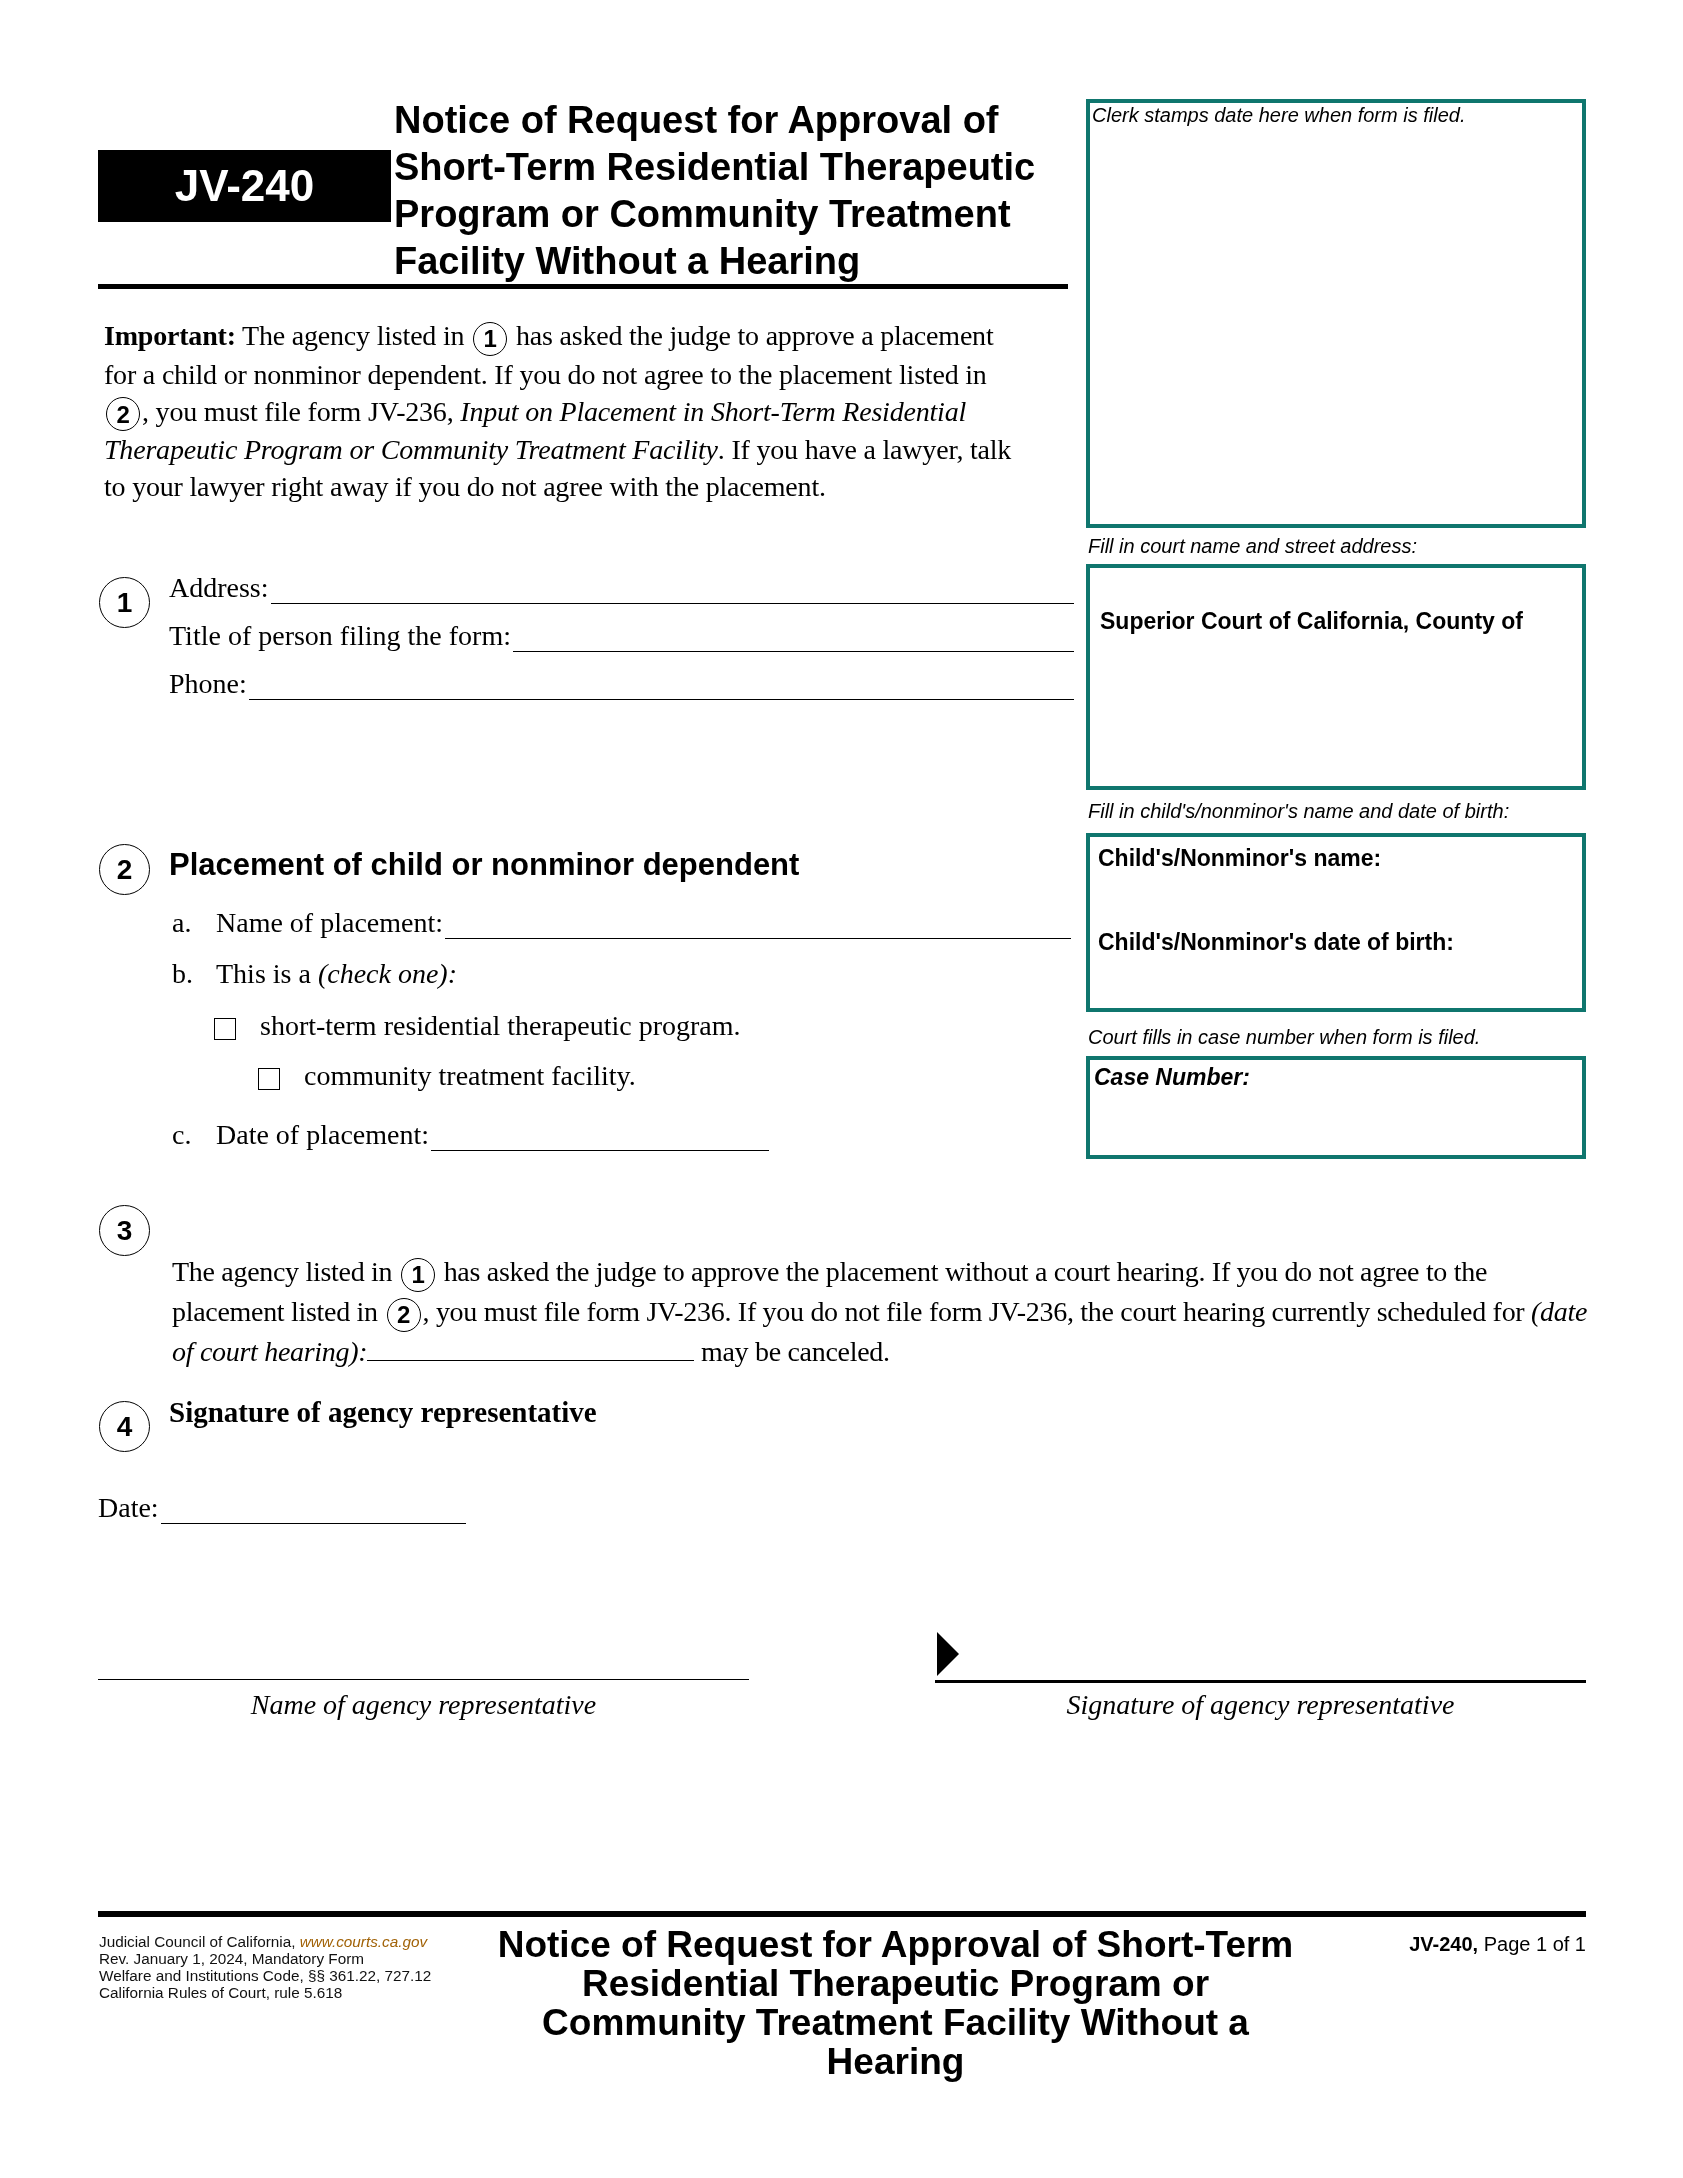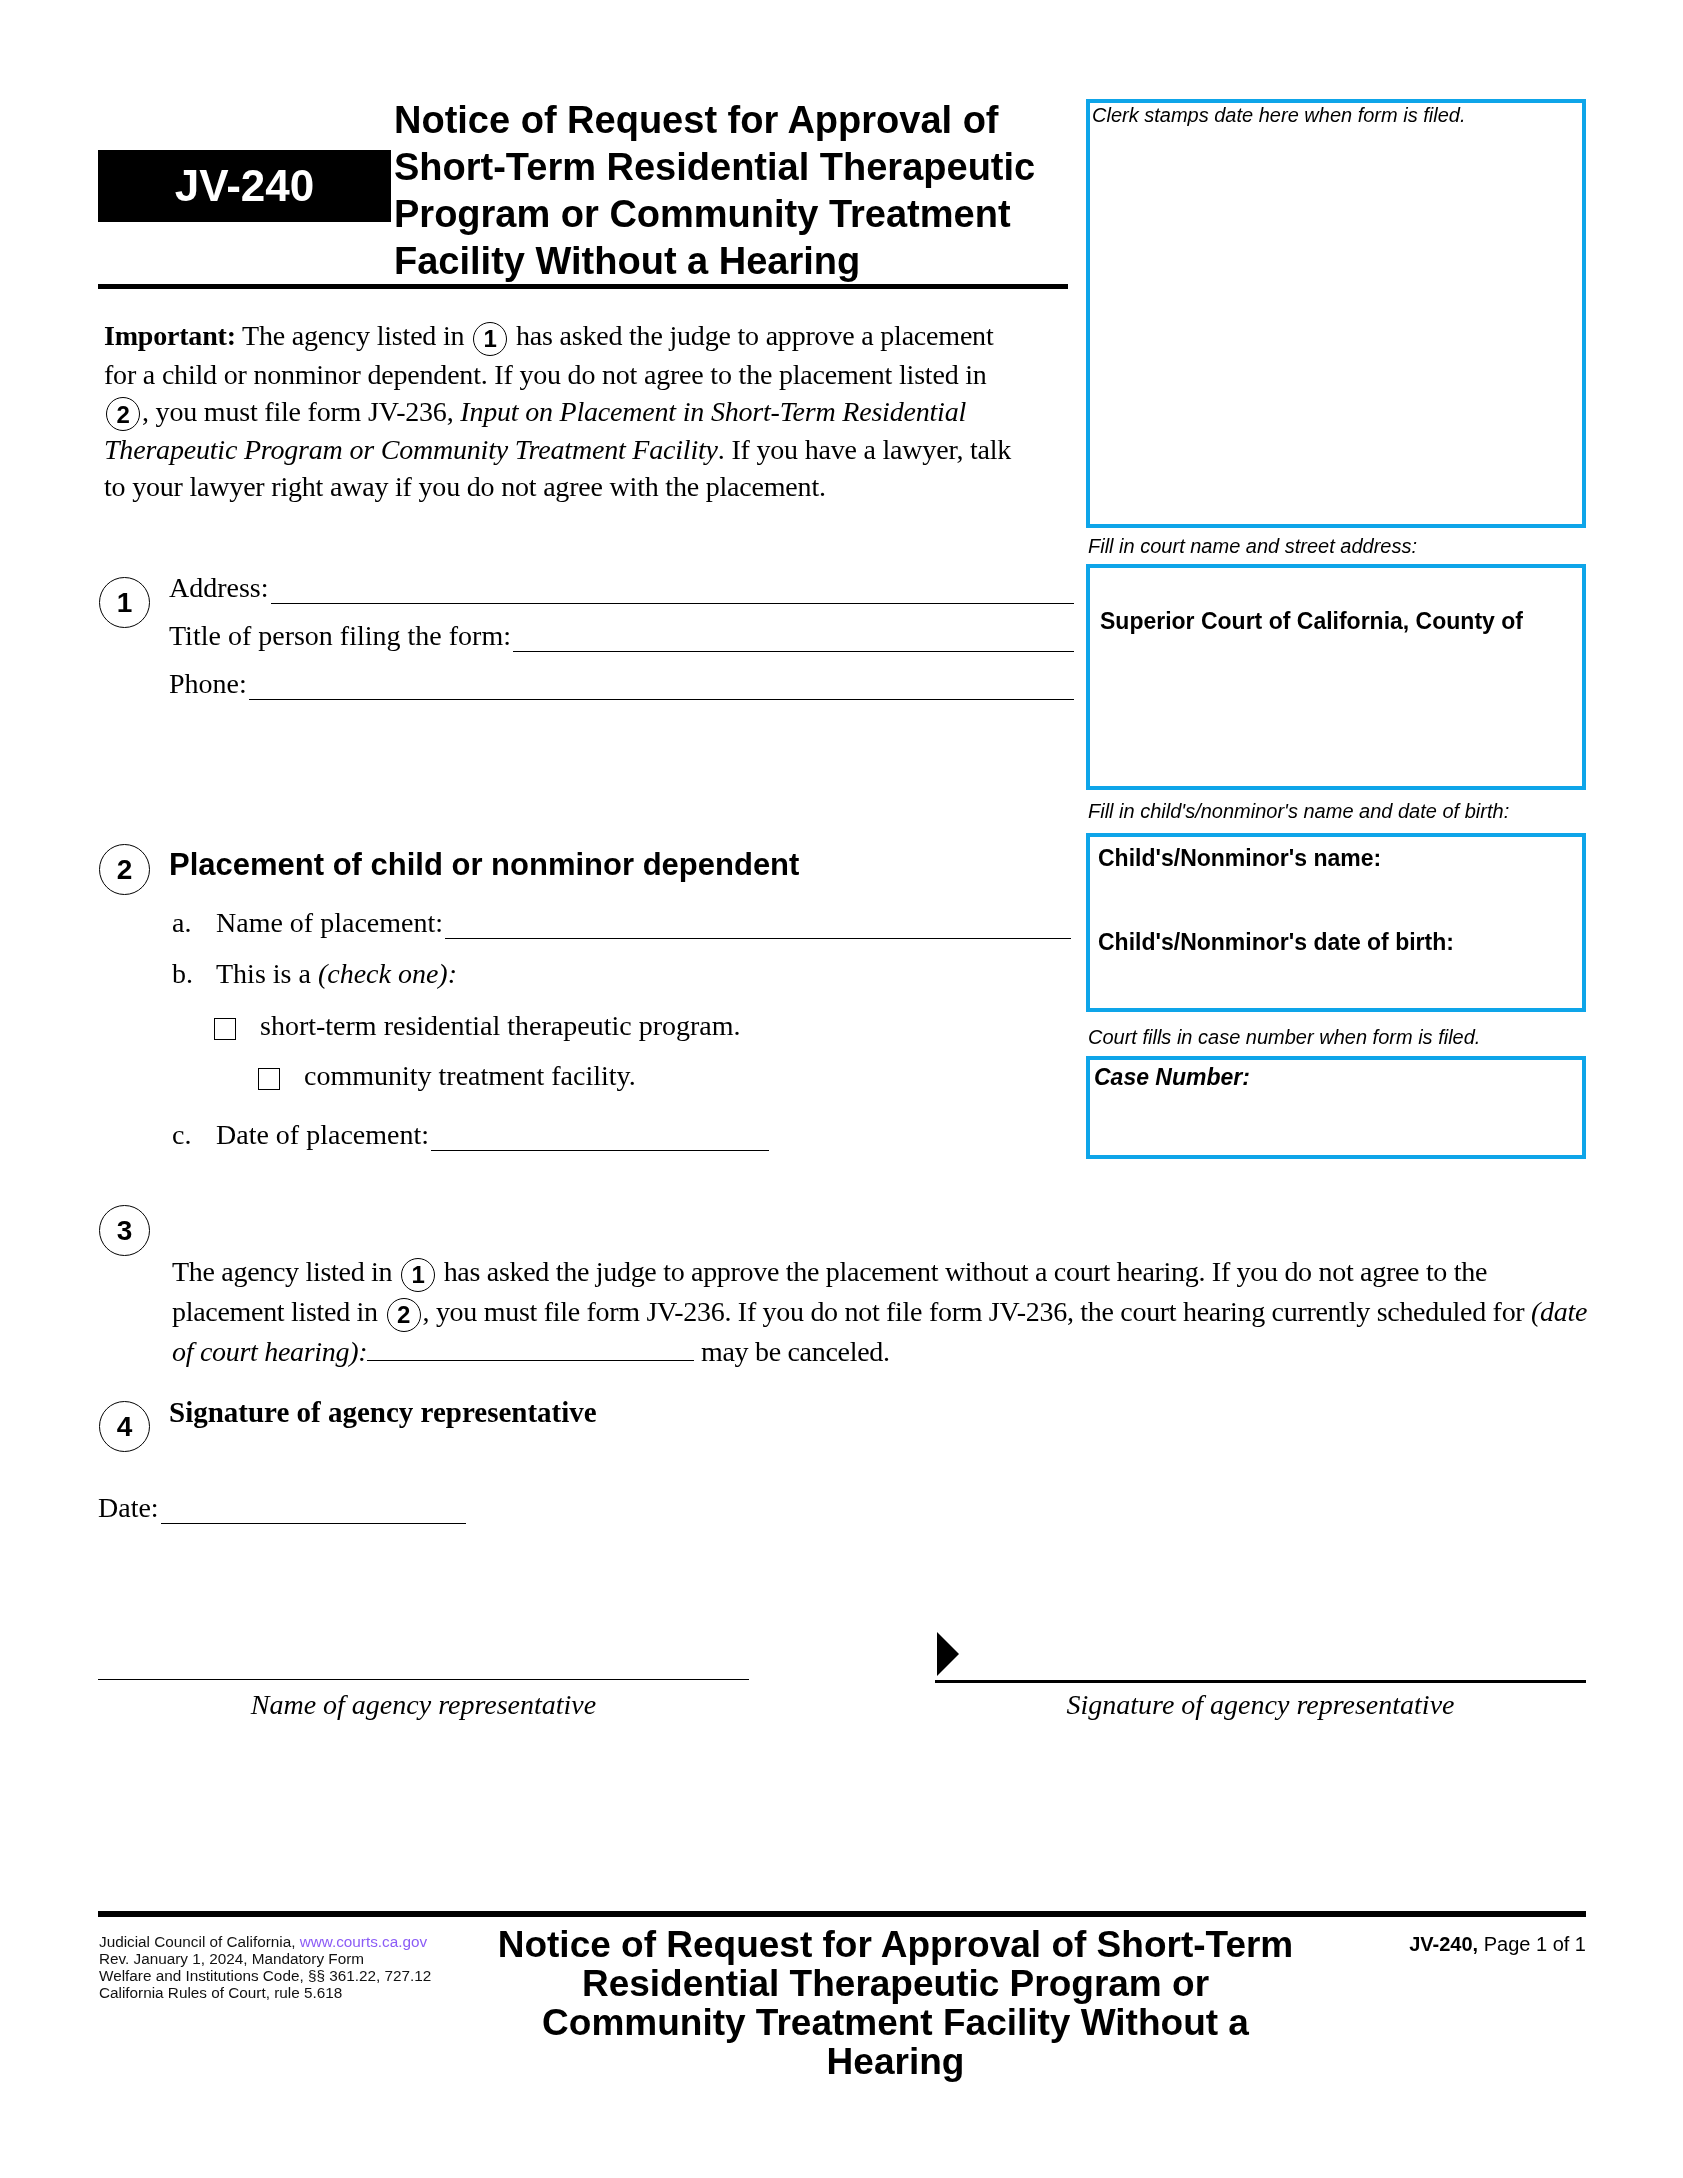--- a/index.html
+++ b/index.html
@@ -10,42 +10,42 @@
   .ital { font-style:italic; }
   .bold { font-weight:bold; }
 
   
   .form-id { left:98px; top:150px; width:293px; height:72px; background:#000; color:#fff;
              font-size:44px; font-weight:bold; display:flex; align-items:center; justify-content:center; }
   .form-title { left:394px; top:97px; width:673px; font-size:38px; font-weight:bold; line-height:47px; }
   .header-rule { left:98px; top:284px; width:970px; height:5px; background:#000; }
 
   
-  .box { border:4px solid #0ea5e9; box-sizing:border-box; }
+  .box { border:4px solid #0f766e; box-sizing:border-box; }
   .caption { font-size:20px; font-style:italic; }
   .box-label { font-size:23px; font-weight:bold; }
 
   
   .intro { left:104px; top:317px; width:921px; font-size:28px; line-height:37px; letter-spacing:-0.2px; }
   .circ { display:inline-flex; align-items:center; justify-content:center; width:34px; height:34px;
           border:1.5px solid #000; border-radius:50%; font-family:"Liberation Sans", sans-serif;
           font-weight:bold; font-size:24px; vertical-align:middle; box-sizing:border-box; margin:0 2px; }
   .num-circle { width:51px; height:51px; border:1.5px solid #000; border-radius:50%; box-sizing:border-box;
                 display:flex; align-items:center; justify-content:center; font-size:28px; font-weight:bold; }
 
   .field-row { display:flex; align-items:flex-end; font-size:28px; height:36px; }
   .field-line { flex:1; border-bottom:1.5px solid #000; height:28px; margin-left:2px; }
   .sub-letter { display:inline-block; width:44px; }
 
   .checkbox { display:inline-block; width:22px; height:22px; border:1.5px solid #000; box-sizing:border-box;
               vertical-align:middle; margin-right:24px; }
 
   .footer-rule { left:98px; top:1911px; width:1488px; height:6px; background:#000; }
   .footer-left { left:99px; top:1933px; width:376px; font-size:15.3px; line-height:17px; color:#111; }
-  .footer-link { color:#8b5cf6; }
+  .footer-link { color:#a16207; font-style:italic; }
   .footer-title { left:465px; top:1925px; width:861px; text-align:center; font-size:37px; font-weight:bold; line-height:39px; }
   .footer-page { left:1366px; top:1933px; width:220px; text-align:right; font-size:20px; }
 </style>
 </head>
 <body>
 
 <div class="abs form-id sans">
   <span>JV-240</span>
 </div>
 <div class="abs form-title sans">

